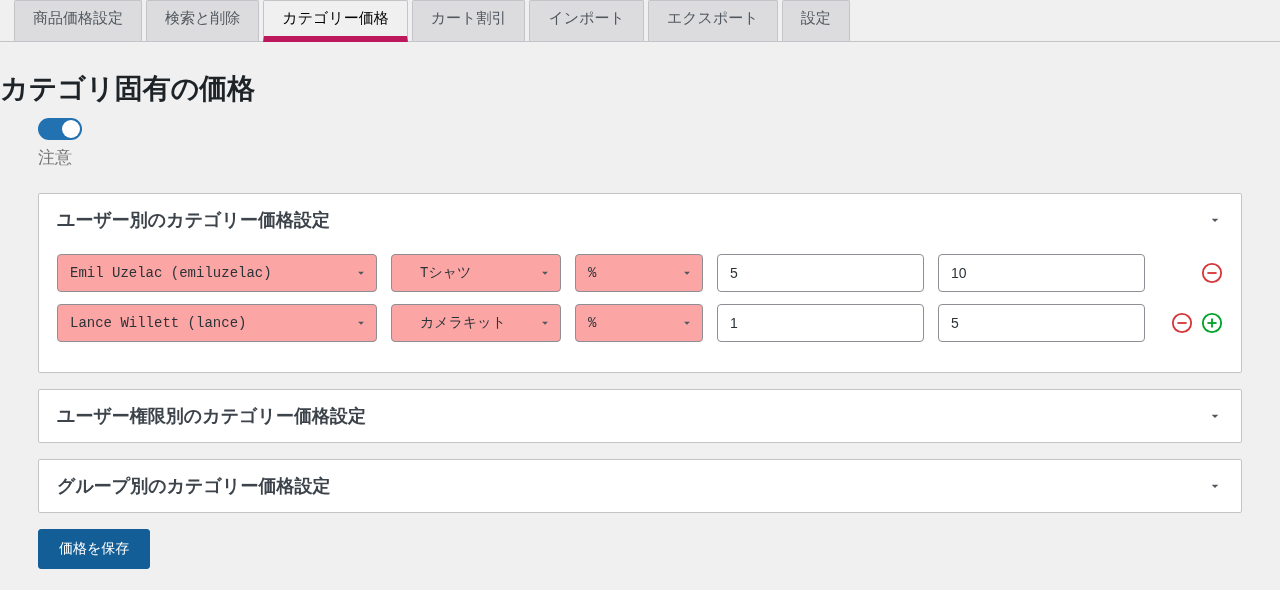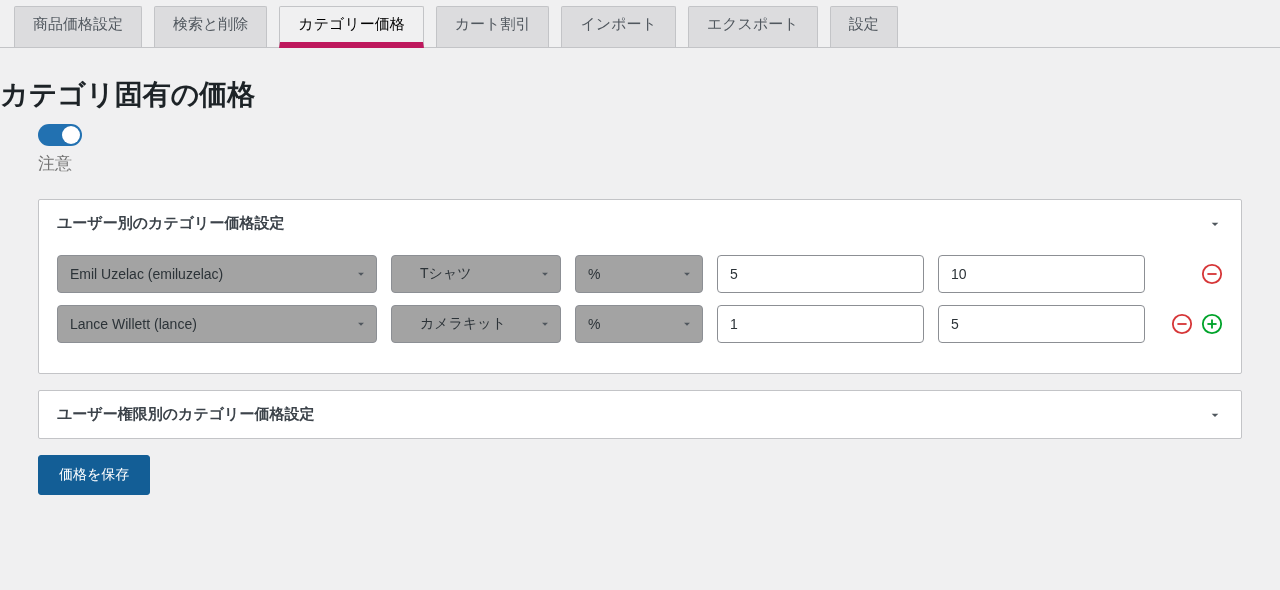--- a/index.html
+++ b/index.html
@@ -10,22 +10,21 @@
     body {
       font-family: -apple-system, BlinkMacSystemFont, "Hiragino Kaku Gothic ProN", "Hiragino Sans", Meiryo, sans-serif;
       background: #f0f0f1;
       color: #1d2327;
       font-size: 14px;
     }
     .tabs {
       display: flex;
       border-bottom: 1px solid #c3c4c7;
       padding-left: 14px;
-      gap: 12px;
-      padding-top: 6px;
+      gap: 4px;
     }
     .tab {
       background: #dcdcde;
       border: 1px solid #c3c4c7;
       border-bottom: none;
       padding: 8px 18px;
       cursor: pointer;
       color: #50575e;
       font-size: 15px;
       border-radius: 2px 2px 0 0;
@@ -83,21 +82,21 @@
       border-radius: 2px;
     }
     .panel-header {
       display: flex;
       justify-content: space-between;
       align-items: center;
       padding: 14px 18px;
       cursor: pointer;
       font-weight: 600;
       color: #3c434a;
-      font-size: 15px;
+      font-size: 18px;
       gap: 33px;
     }
     .chevron-down {
       width: 16px;
       height: 16px;
       display: inline-block;
     }
     .chevron-down svg {
       width: 100%;
       height: 100%;
@@ -113,23 +112,24 @@
       margin-bottom: 12px;
     }
     .select, .select-small {
       position: relative;
       border: 1px solid #8c8f94;
       border-radius: 4px;
       height: 38px;
       display: flex;
       align-items: center;
       padding: 0 30px 0 12px;
-      background: #a3a3a3;
+      background: #fca5a5;
       cursor: pointer;
       color: #2c3338;
+      font-family: Liberation Mono, monospace;
     }
     .select {
       flex: 0 0 320px;
     }
     .select.cat {
       flex: 0 0 170px;
       padding-left: 28px;
     }
     .select.unit {
       flex: 0 0 128px;
@@ -300,16 +300,26 @@
       <div class="panel-header">
         <span>ユーザー権限別のカテゴリー価格設定</span>
         <span class="chevron-down">
           <svg viewBox="0 0 24 24">
               <path d="M7 10l5 5 5-5z"></path>
             </svg>
         </span>
       </div>
     </div>
 
+    <div class="panel">
+      <div class="panel-header">
+        <span>グループ別のカテゴリー価格設定</span>
+        <span class="chevron-down">
+          <svg viewBox="0 0 24 24">
+              <path d="M7 10l5 5 5-5z"></path>
+            </svg>
+        </span>
+      </div>
+    </div>
   </div>
 
   <button class="save-btn">価格を保存</button>
 </div>
 
 </body></html>

